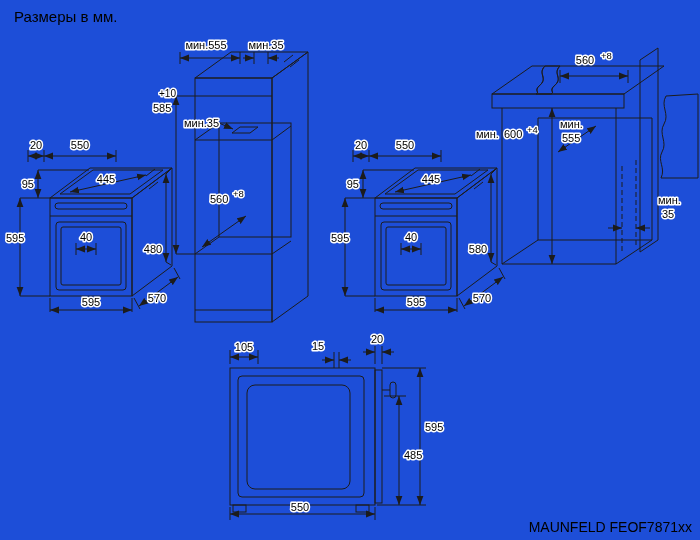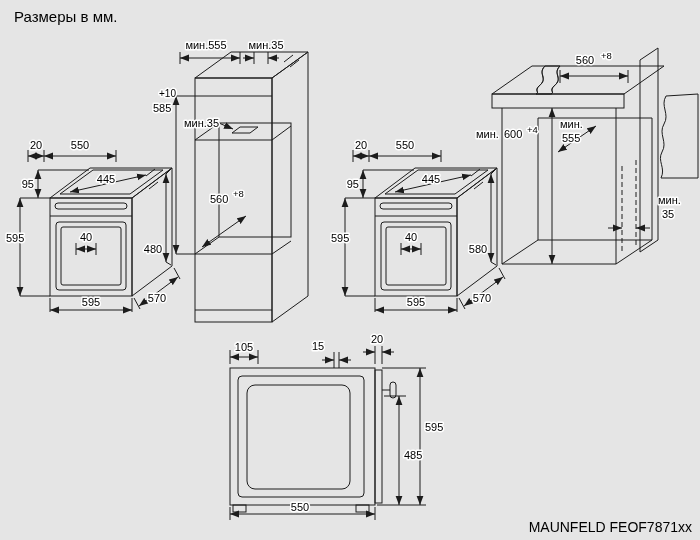--- a/index.html
+++ b/index.html
@@ -1,16 +1,16 @@
 <!DOCTYPE html>
 <html><head>
 <meta charset="utf-8">
 <style>
   html,body{margin:0;padding:0;background:#fff;}
-  .page{position:relative;width:700px;height:540px;background:#e5e5e5;overflow:hidden;}
+  .page{position:relative;width:700px;height:540px;background:#1d4ed8;overflow:hidden;}
   svg{display:block;}
   g.ln path, g.ln line, g.ln rect{stroke:#1c1c1c;stroke-width:1;fill:none;stroke-linecap:butt;}
   .gray{fill:#c8c8c8;}
   .whiteband{fill:#ffffff;stroke:none;}
   .thick{stroke-width:2.6;}
   .dash{stroke-dasharray:5 3;}
   .dim{marker-start:url(#arr);marker-end:url(#arr);}
   .dimE{marker-end:url(#arr);}
   text{font-family:"Liberation Sans",sans-serif;font-size:11px;fill:#000;stroke:#fff;stroke-width:3px;paint-order:stroke;stroke-linejoin:round;}
   text.sup{font-size:9.5px;}

